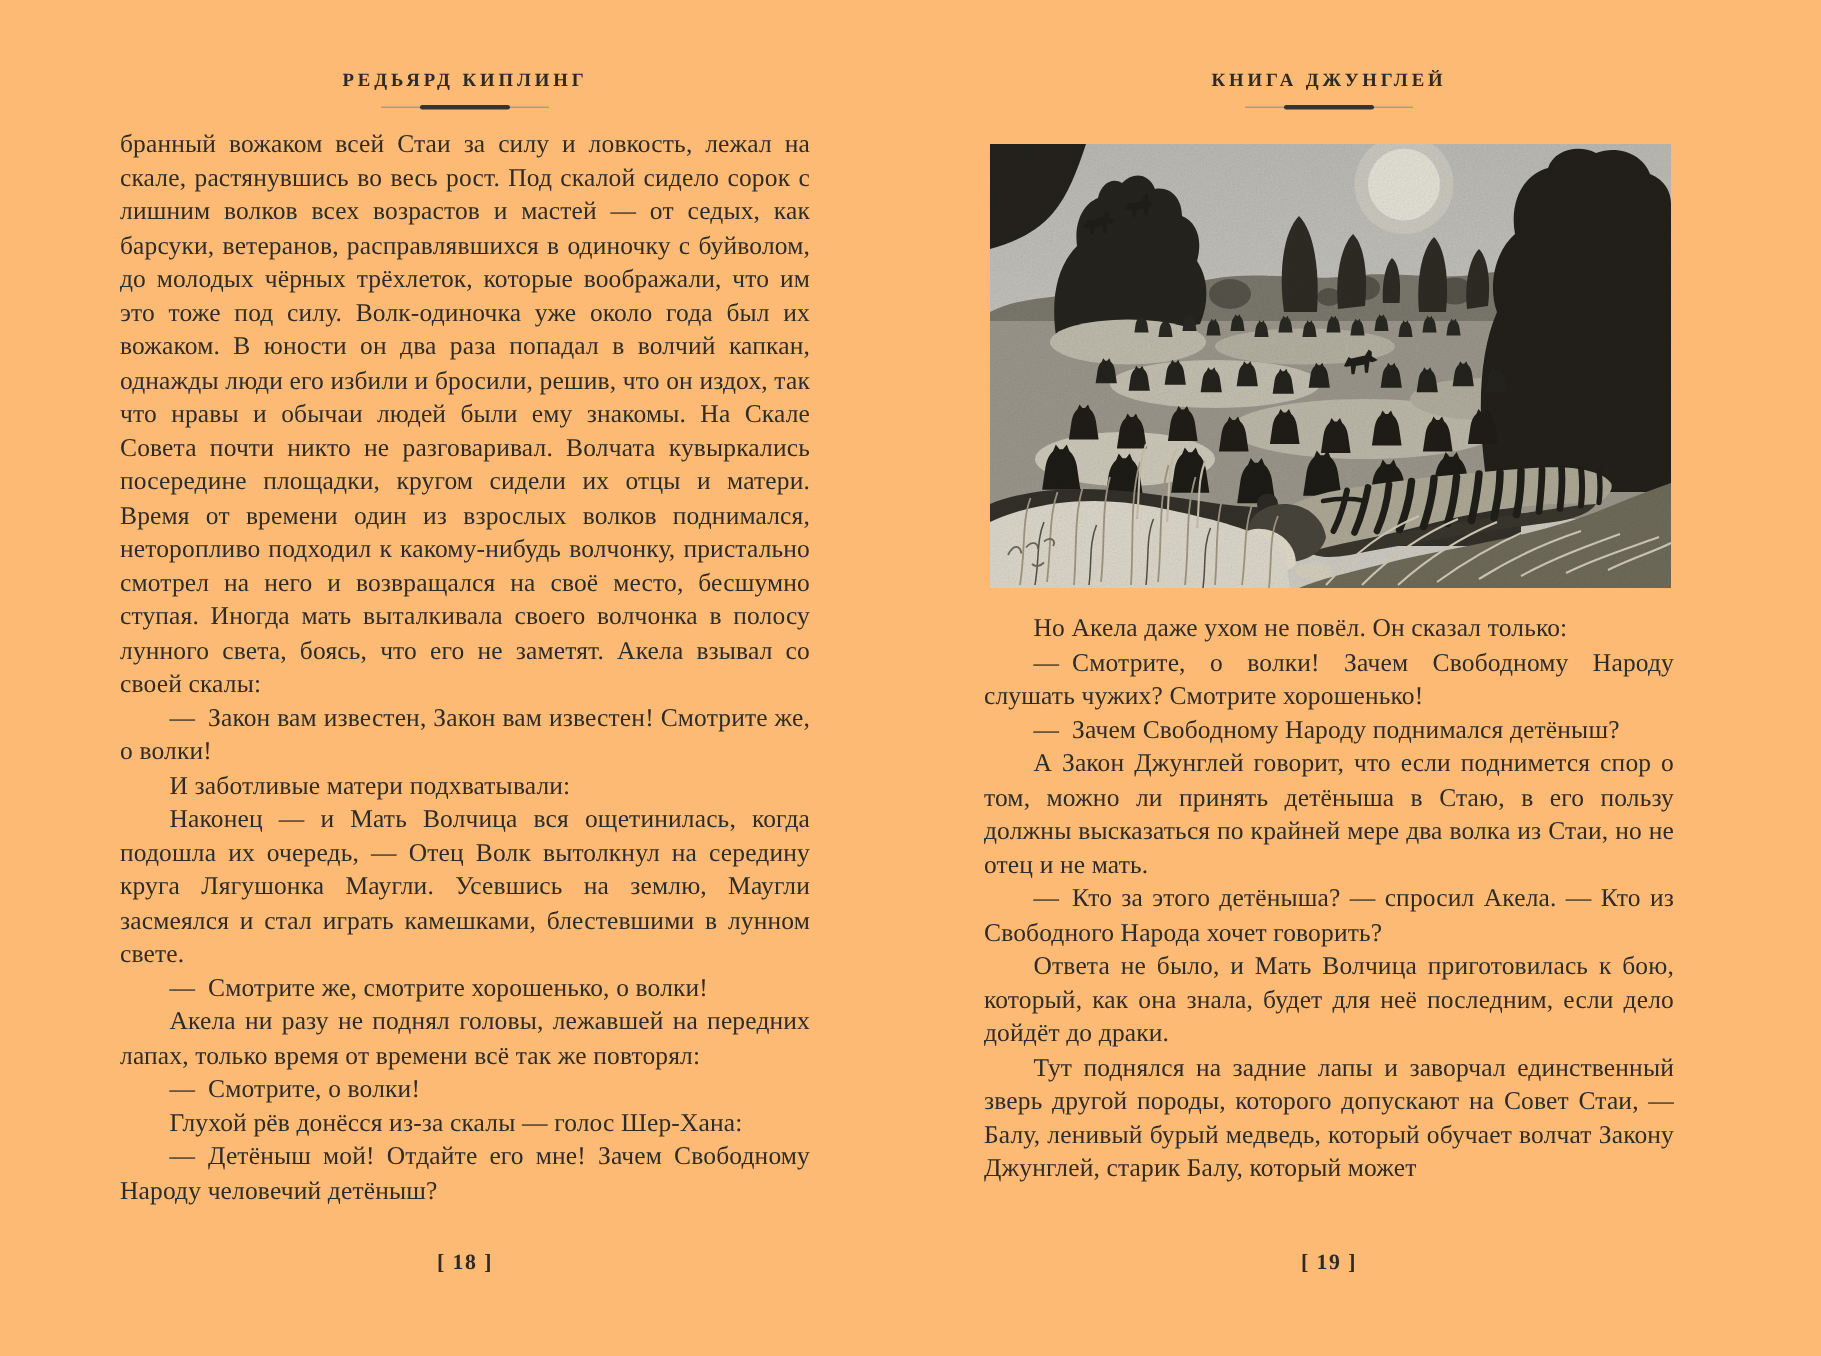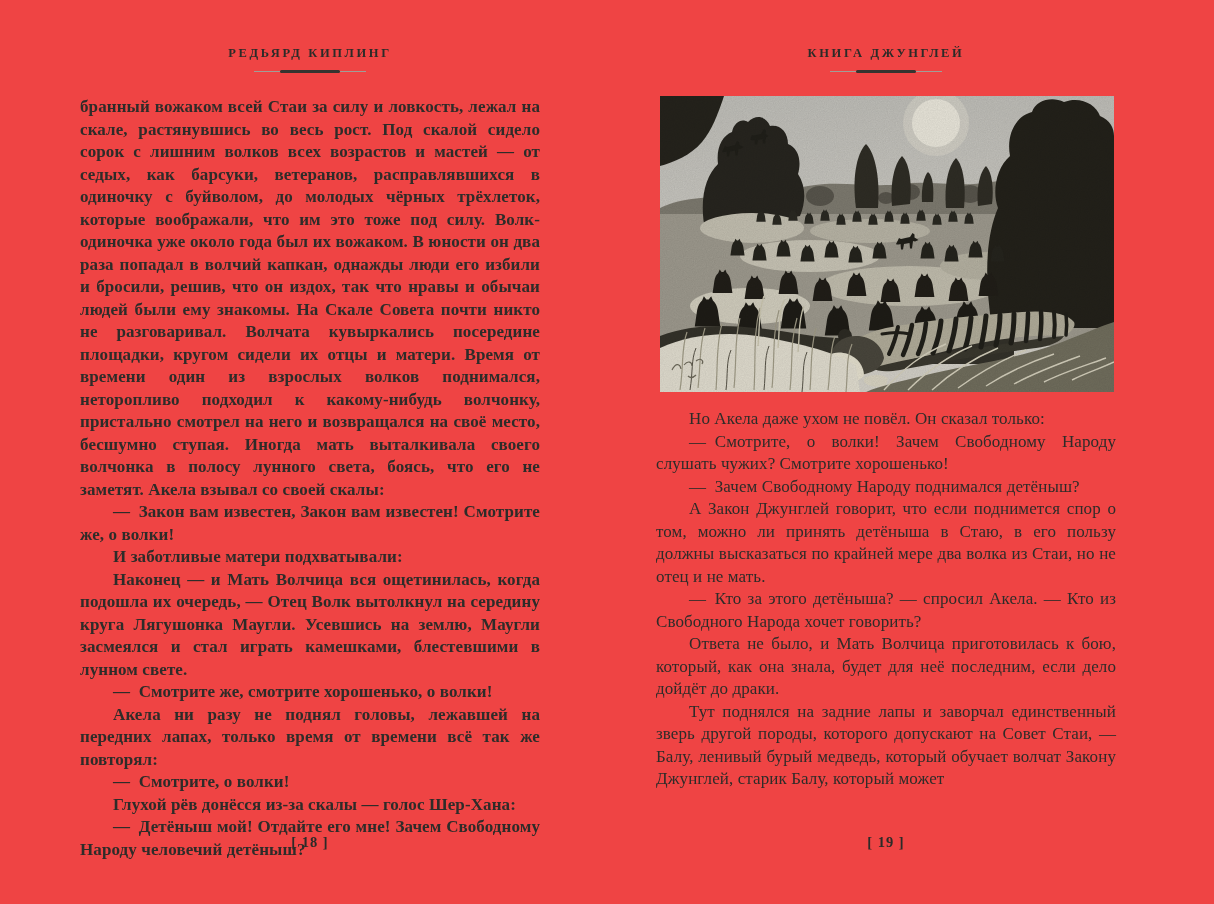--- a/index.html
+++ b/index.html
@@ -1,17 +1,17 @@
 <!DOCTYPE html>
 <html lang="ru"><head>
 <meta charset="utf-8">
 <style>
   html,body { margin:0; padding:0; background:#ffffff; }
   .canvas {
-    position:relative; width:1214px; height:904px; background:#ef4444;
+    position:relative; width:1214px; height:904px; background:#fdba74;
     font-family:"Liberation Serif","DejaVu Serif",serif; color:#2e2c29;
     overflow:hidden;
   }
   .page { position:absolute; top:46px; width:460px; height:820px; }
   .page-left  { left:80px; }
   .page-right { left:656px; }
   .running-header {
     text-align:center; font-weight:bold; font-size:12.5px; line-height:15px;
     letter-spacing:2.6px; color:#2c2b28; white-space:nowrap;
   }
@@ -21,21 +21,21 @@
   }
   .header-rule .rule-thick {
     position:absolute; left:26px; width:60px; top:1px; height:3px;
     background:#353430; border-radius:2px;
   }
   .body-text {
     position:absolute; left:0; width:460px;
     font-size:17px; line-height:22.5px; text-align:justify;
     letter-spacing:0.1px;
   }
-  .page-left  .body-text { top:50px;font-weight:bold; }
+  .page-left  .body-text { top:39px; }
   .page-right .body-text { top:362px; }
   .body-text p { margin:0; padding:0; text-indent:33px; }
   .page-left .body-text p:first-of-type { text-indent:0; }
   .page-number {
     position:absolute; top:788px; left:0; width:460px; text-align:center;
     font-weight:bold; font-size:14.5px; letter-spacing:1px; color:#2c2b28;
   }
   .illustration-box {
     position:absolute; left:4px; top:50px; width:454px; height:296px;
   }

